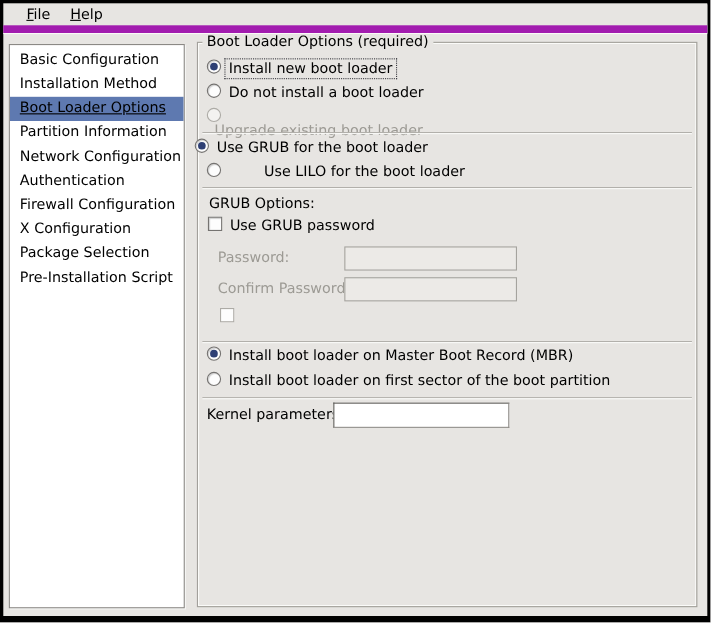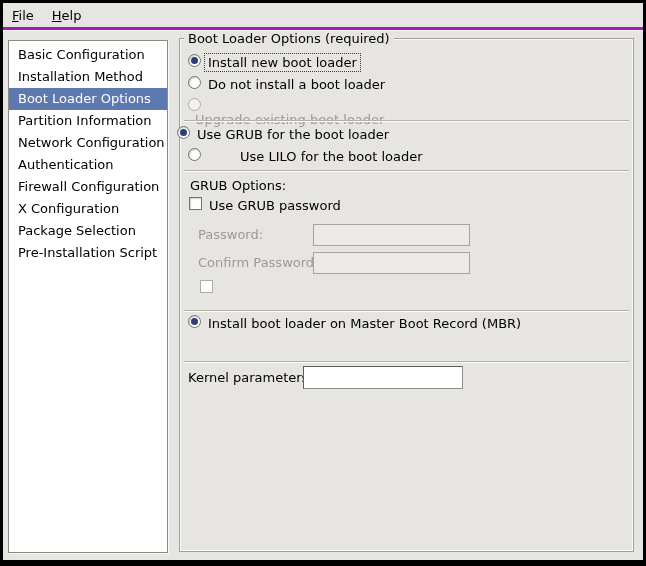--- a/index.html
+++ b/index.html
@@ -2,31 +2,31 @@
 <html><head>
 <meta charset="utf-8">
 <style>
   * { margin:0; padding:0; box-sizing:border-box; }
   body { font-family:"DejaVu Sans","Liberation Sans",sans-serif; font-size:13px; color:#000; background:#fff; }
   .screen { position:relative; width:646px; height:566px; background:#000; overflow:hidden; }
   .win { position:absolute; left:3px; top:3px; width:640px; height:557px; background:#e7e5e2; }
 
   
   .menubar { position:absolute; left:0; top:0; width:640px; height:27px;
-             display:flex; align-items:center; padding-left:0;
-             border-bottom:3px solid #a21caf; box-shadow:0 1px 0 #fafaf8; }
+             display:flex; align-items:center; padding-left:12px;
+             border-bottom:7px solid #a21caf; box-shadow:0 1px 0 #fafaf8; }
   .menu-item { padding:4px 9px; cursor:default; }
   .menu-item .accel { text-decoration:underline; }
 
   
   .listbox { position:absolute; left:5px; top:37px; width:160px; height:513px;
              background:#fff; border:1px solid #8b8985; box-shadow:1px 1px 0 #f7f7f5;
              padding-top:3px; overflow:hidden; }
   .list-item { height:22px; line-height:22px; padding-left:9px; white-space:nowrap; cursor:default; }
-  .list-item.selected { background:#5e79b0; color:#ffffff; }
+  .list-item.selected { background:#5e79b0; color:#000000;text-decoration:underline; }
 
   
   .frame { position:absolute; left:176px; top:35px; width:455px; height:514px;
            border:1px solid #a2a09b; box-shadow:inset 1px 1px 0 #fbfbf9, inset -1px -1px 0 #fbfbf9; }
   .frame-title { position:absolute; left:181px; top:28px; height:15px; line-height:15px;
                  background:#e7e5e2; padding:0 4px; white-space:nowrap;text-align:center; }
 
   
   .row { position:absolute; height:22px; display:flex; align-items:flex-start; white-space:nowrap; }
 
@@ -122,20 +122,24 @@
     <div class="row" style="left:197px; top:277px;">
       <span class="checkbox disabled"></span>
     </div>
 
     <div class="sep" style="top:307px;"></div>
 
     <div class="row" style="left:185px; top:312px;">
       <span class="radio checked"></span>
       <span class="ctl-label">Install boot loader on Master Boot Record (MBR)</span>
     </div>
+    <div class="row" style="left:185px; top:335px;">
+      <span class="radio"></span>
+      <span class="ctl-label">Install boot loader on first sector of the boot partition</span>
+    </div>
 
     <div class="sep" style="top:358px;"></div>
 
     <div class="plain-label" style="left:185px; top:363px; height:23px; line-height:23px;">Kernel parameters:</div>
     <input class="entry enabled" style="left: 300px; top: 363px; width: 160px; height: 23px;" value="">
 
   </div>
 </div>
 
 </body></html>

